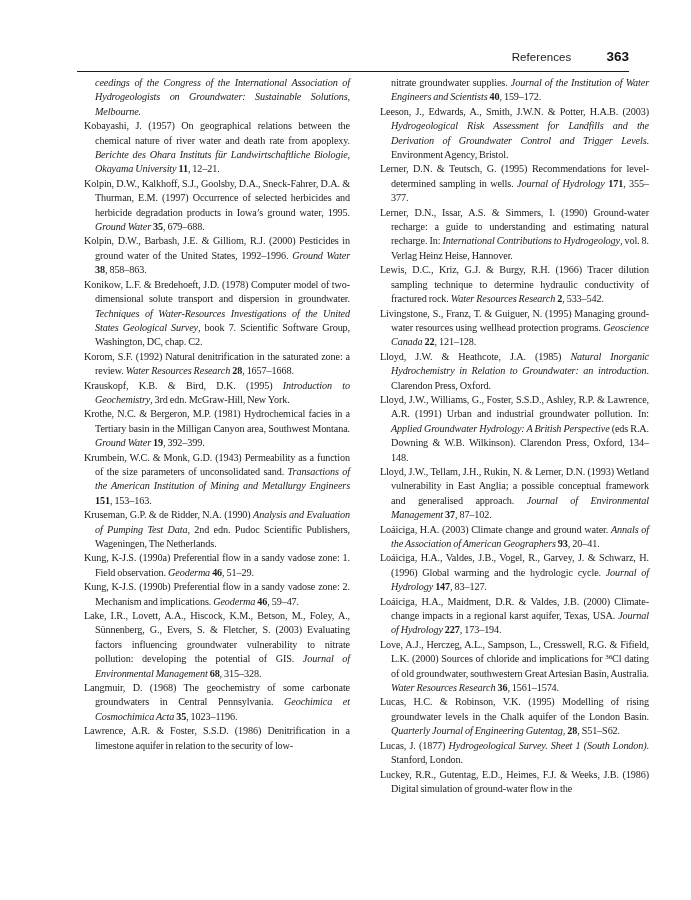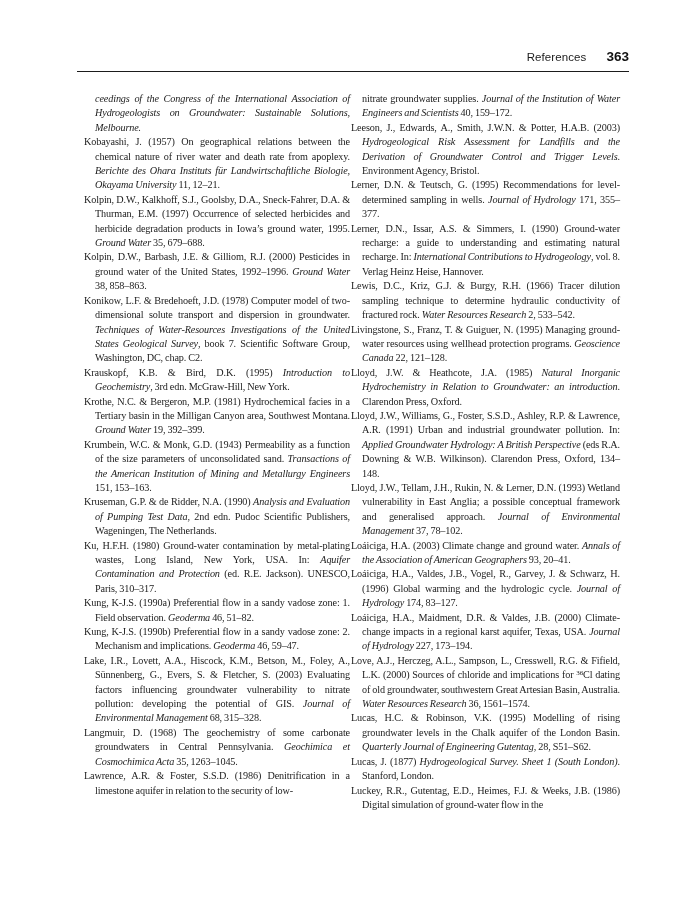--- a/index.html
+++ b/index.html
@@ -19,46 +19,47 @@
   }
   .running-head {
     position: absolute;
     top: 49px;
     left: 77px;
     right: 62px;
     display: flex;
     justify-content: flex-end;
     align-items: baseline;
     font-family: "Liberation Sans", sans-serif;
+    gap: 28px;
   }
   .running-head .title {
     font-size: 11.5px;
     letter-spacing: 0.1px;
     color: #1b1b1b;
   }
   .running-head .pagenum {
     font-size: 13.5px;
     font-weight: bold;
-    margin-left: 20px;
+    margin-left: 7px;
     color: #111111;
   }
   .head-rule {
     position: absolute;
     top: 71px;
     left: 77px;
     right: 62px;
     height: 0;
     border-top: 1.6px solid #1b1b1b;
   }
   .columns {
     position: absolute;
-    top: 92px;
+    top: 76px;
     left: 84px;
     display: flex;
-    gap: 1px;
+    gap: 30px;
   }
   .col {
     width: 266px;
   }
   .col.right {
     width: 269px;
   }
   .entry {
     margin: 0;
     font-size: 10.2px;
@@ -66,21 +67,21 @@
     text-align: justify;
     padding-left: 11px;
     text-indent: -11px;
     letter-spacing: -0.12px;
     word-spacing: -0.4px;
   }
   .entry.cont {
     text-indent: 0;
   }
   .entry .i { font-style: italic; }
-  .entry .b { font-weight: normal; }
+  .entry .b { font-weight: bold; }
   .entry sup {
     font-size: 7px;
     line-height: 0;
     vertical-align: 3px;
   }
 </style>
 </head>
 <body>
 
 <div class="page">
@@ -89,43 +90,43 @@
     <span class="pagenum">363</span>
   </div>
   <div class="head-rule"></div>
   <div class="columns">
     <div class="col left" id="col-left">
         <p class="entry cont"><span class="i">ceedings of the Congress of the International Association of Hydrogeologists on Groundwater: Sustainable Solutions, Melbourne.</span></p>
         <p class="entry"><span>Kobayashi, J. (1957) On geographical relations between the chemical nature of river water and death rate from apoplexy. </span><span class="i">Berichte des Ohara Instituts für Landwirtschaftliche Biologie, Okayama University </span><span class="b">11</span><span>, 12–21.</span></p>
         <p class="entry"><span>Kolpin, D.W., Kalkhoff, S.J., Goolsby, D.A., Sneck-Fahrer, D.A. &amp; Thurman, E.M. (1997) Occurrence of selected herbicides and herbicide degradation products in Iowa’s ground water, 1995. </span><span class="i">Ground Water </span><span class="b">35</span><span>, 679–688.</span></p>
         <p class="entry"><span>Kolpin, D.W., Barbash, J.E. &amp; Gilliom, R.J. (2000) Pesticides in ground water of the United States, 1992–1996. </span><span class="i">Ground Water </span><span class="b">38</span><span>, 858–863.</span></p>
         <p class="entry"><span>Konikow, L.F. &amp; Bredehoeft, J.D. (1978) Computer model of two-dimensional solute transport and dispersion in groundwater. </span><span class="i">Techniques of Water-Resources Investigations of the United States Geological Survey</span><span>, book 7. Scientific Software Group, Washington, DC, chap. C2.</span></p>
+        <p class="entry"><span>Korom, S.F. (1992) Natural denitrification in the saturated zone: a review. </span><span class="i">Water Resources Research </span><span class="b">28</span><span>, 1657–1668.</span></p>
         <p class="entry"><span>Krauskopf, K.B. &amp; Bird, D.K. (1995) </span><span class="i">Introduction to Geochemistry</span><span>, 3rd edn. McGraw-Hill, New York.</span></p>
         <p class="entry"><span>Krothe, N.C. &amp; Bergeron, M.P. (1981) Hydrochemical facies in a Tertiary basin in the Milligan Canyon area, Southwest Montana. </span><span class="i">Ground Water </span><span class="b">19</span><span>, 392–399.</span></p>
         <p class="entry"><span>Krumbein, W.C. &amp; Monk, G.D. (1943) Permeability as a function of the size parameters of unconsolidated sand. </span><span class="i">Transactions of the American Institution of Mining and Metallurgy Engineers </span><span class="b">151</span><span>, 153–163.</span></p>
         <p class="entry"><span>Kruseman, G.P. &amp; de Ridder, N.A. (1990) </span><span class="i">Analysis and Evaluation of Pumping Test Data</span><span>, 2nd edn. Pudoc Scientific Publishers, Wageningen, The Netherlands.</span></p>
-        <p class="entry"><span>Ku, H.F.H. (1980) Ground-water contamination by metal-plating wastes, Long Island, New York, USA. In: </span><span class="i">Aquifer Contamination and Protection</span><span> (ed. R.E. Jackson). UNESCO, Paris, 310–317.</span></p>
-        <p class="entry"><span>Kung, K-J.S. (1990a) Preferential flow in a sandy vadose zone: 1. Field observation. </span><span class="i">Geoderma </span><span class="b">46</span><span>, 51–82.</span></p>
+        <p class="entry"><span>Kung, K-J.S. (1990a) Preferential flow in a sandy vadose zone: 1. Field observation. </span><span class="i">Geoderma </span><span class="b">46</span><span>, 51–29.</span></p>
         <p class="entry"><span>Kung, K-J.S. (1990b) Preferential flow in a sandy vadose zone: 2. Mechanism and implications. </span><span class="i">Geoderma </span><span class="b">46</span><span>, 59–47.</span></p>
         <p class="entry"><span>Lake, I.R., Lovett, A.A., Hiscock, K.M., Betson, M., Foley, A., Sünnenberg, G., Evers, S. &amp; Fletcher, S. (2003) Evaluating factors influencing groundwater vulnerability to nitrate pollution: developing the potential of GIS. </span><span class="i">Journal of Environmental Management </span><span class="b">68</span><span>, 315–328.</span></p>
-        <p class="entry"><span>Langmuir, D. (1968) The geochemistry of some carbonate groundwaters in Central Pennsylvania. </span><span class="i">Geochimica et Cosmochimica Acta </span><span class="b">35</span><span>, 1263–1045.</span></p>
+        <p class="entry"><span>Langmuir, D. (1968) The geochemistry of some carbonate groundwaters in Central Pennsylvania. </span><span class="i">Geochimica et Cosmochimica Acta </span><span class="b">35</span><span>, 1023–1196.</span></p>
         <p class="entry"><span>Lawrence, A.R. &amp; Foster, S.S.D. (1986) Denitrification in a limestone aquifer in relation to the security of low-</span></p>
       </div>
     <div class="col right" id="col-right">
         <p class="entry cont"><span>nitrate groundwater supplies. </span><span class="i">Journal of the Institution of Water Engineers and Scientists </span><span class="b">40</span><span>, 159–172.</span></p>
         <p class="entry"><span>Leeson, J., Edwards, A., Smith, J.W.N. &amp; Potter, H.A.B. (2003) </span><span class="i">Hydrogeological Risk Assessment for Landfills and the Derivation of Groundwater Control and Trigger Levels</span><span>. Environment Agency, Bristol.</span></p>
         <p class="entry"><span>Lerner, D.N. &amp; Teutsch, G. (1995) Recommendations for level-determined sampling in wells. </span><span class="i">Journal of Hydrology </span><span class="b">171</span><span>, 355–377.</span></p>
         <p class="entry"><span>Lerner, D.N., Issar, A.S. &amp; Simmers, I. (1990) Ground-water recharge: a guide to understanding and estimating natural recharge. In: </span><span class="i">International Contributions to Hydrogeology</span><span>, vol. 8. Verlag Heinz Heise, Hannover.</span></p>
         <p class="entry"><span>Lewis, D.C., Kriz, G.J. &amp; Burgy, R.H. (1966) Tracer dilution sampling technique to determine hydraulic conductivity of fractured rock. </span><span class="i">Water Resources Research </span><span class="b">2</span><span>, 533–542.</span></p>
         <p class="entry"><span>Livingstone, S., Franz, T. &amp; Guiguer, N. (1995) Managing ground-water resources using wellhead protection programs. </span><span class="i">Geoscience Canada </span><span class="b">22</span><span>, 121–128.</span></p>
         <p class="entry"><span>Lloyd, J.W. &amp; Heathcote, J.A. (1985) </span><span class="i">Natural Inorganic Hydrochemistry in Relation to Groundwater: an introduction</span><span>. Clarendon Press, Oxford.</span></p>
         <p class="entry"><span>Lloyd, J.W., Williams, G., Foster, S.S.D., Ashley, R.P. &amp; Lawrence, A.R. (1991) Urban and industrial groundwater pollution. In: </span><span class="i">Applied Groundwater Hydrology: A British Perspective</span><span> (eds R.A. Downing &amp; W.B. Wilkinson). Clarendon Press, Oxford, 134–148.</span></p>
-        <p class="entry"><span>Lloyd, J.W., Tellam, J.H., Rukin, N. &amp; Lerner, D.N. (1993) Wetland vulnerability in East Anglia; a possible conceptual framework and generalised approach. </span><span class="i">Journal of Environmental Management </span><span class="b">37</span><span>, 78–102.</span></p>
+        <p class="entry"><span>Lloyd, J.W., Tellam, J.H., Rukin, N. &amp; Lerner, D.N. (1993) Wetland vulnerability in East Anglia; a possible conceptual framework and generalised approach. </span><span class="i">Journal of Environmental Management </span><span class="b">37</span><span>, 87–102.</span></p>
         <p class="entry"><span>Loáiciga, H.A. (2003) Climate change and ground water. </span><span class="i">Annals of the Association of American Geographers </span><span class="b">93</span><span>, 20–41.</span></p>
-        <p class="entry"><span>Loáiciga, H.A., Valdes, J.B., Vogel, R., Garvey, J. &amp; Schwarz, H. (1996) Global warming and the hydrologic cycle. </span><span class="i">Journal of Hydrology </span><span class="b">174</span><span>, 83–127.</span></p>
+        <p class="entry"><span>Loáiciga, H.A., Valdes, J.B., Vogel, R., Garvey, J. &amp; Schwarz, H. (1996) Global warming and the hydrologic cycle. </span><span class="i">Journal of Hydrology </span><span class="b">147</span><span>, 83–127.</span></p>
         <p class="entry"><span>Loáiciga, H.A., Maidment, D.R. &amp; Valdes, J.B. (2000) Climate-change impacts in a regional karst aquifer, Texas, USA. </span><span class="i">Journal of Hydrology </span><span class="b">227</span><span>, 173–194.</span></p>
         <p class="entry"><span>Love, A.J., Herczeg, A.L., Sampson, L., Cresswell, R.G. &amp; Fifield, L.K. (2000) Sources of chloride and implications for </span><sup>36</sup><span>Cl dating of old groundwater, southwestern Great Artesian Basin, Australia. </span><span class="i">Water Resources Research </span><span class="b">36</span><span>, 1561–1574.</span></p>
         <p class="entry"><span>Lucas, H.C. &amp; Robinson, V.K. (1995) Modelling of rising groundwater levels in the Chalk aquifer of the London Basin. </span><span class="i">Quarterly Journal of Engineering Gutentag</span><span>, </span><span class="b">28</span><span>, S51–S62.</span></p>
         <p class="entry"><span>Lucas, J. (1877) </span><span class="i">Hydrogeological Survey. Sheet 1 (South London)</span><span>. Stanford, London.</span></p>
         <p class="entry"><span>Luckey, R.R., Gutentag, E.D., Heimes, F.J. &amp; Weeks, J.B. (1986) Digital simulation of ground-water flow in the</span></p>
       </div>
   </div>
 </div>
 
 </body></html>

